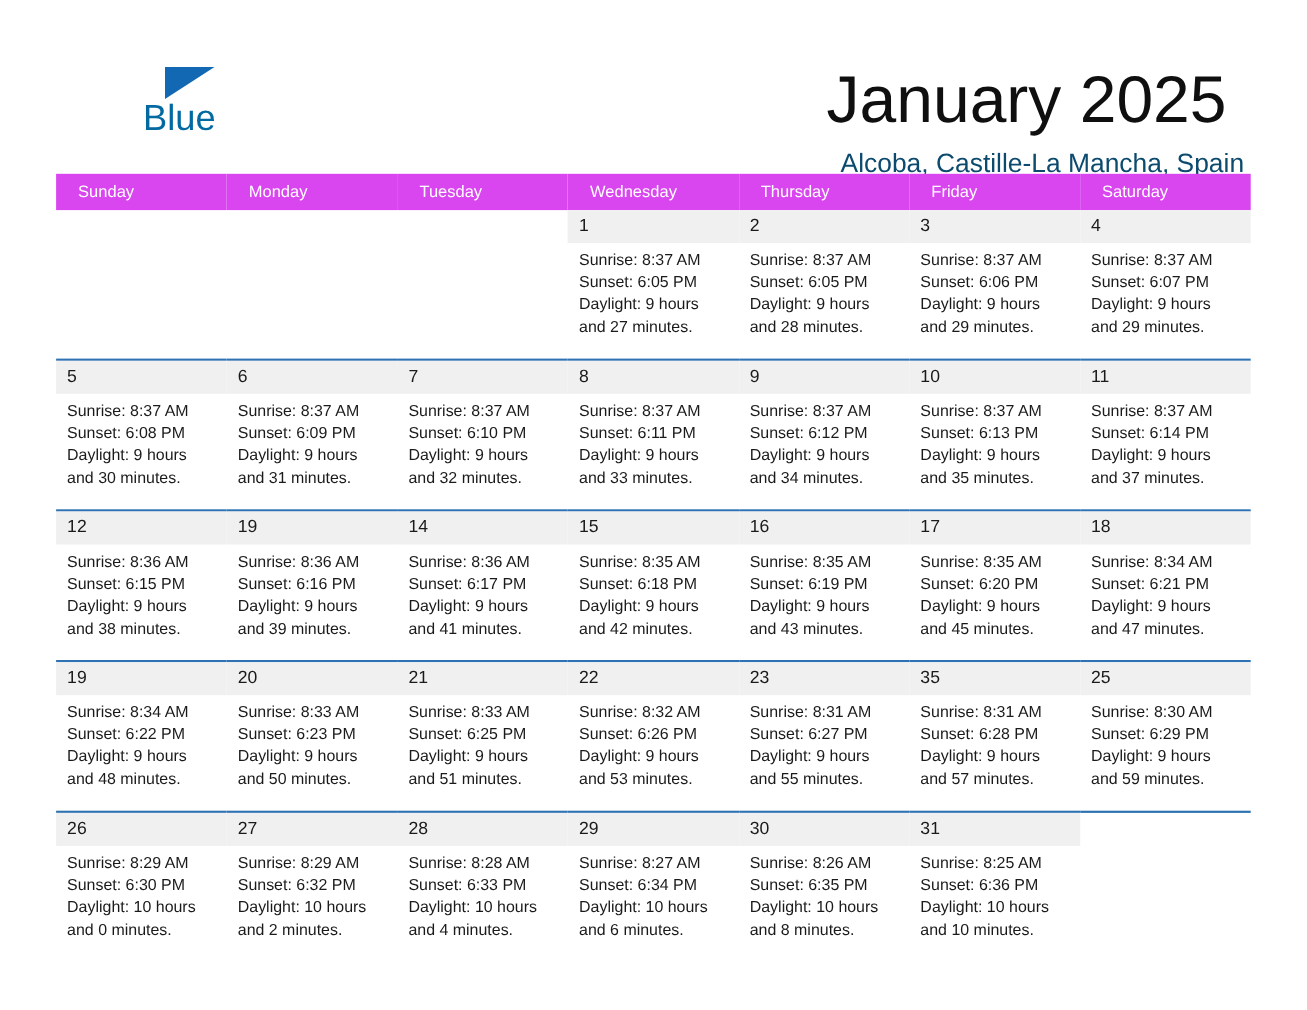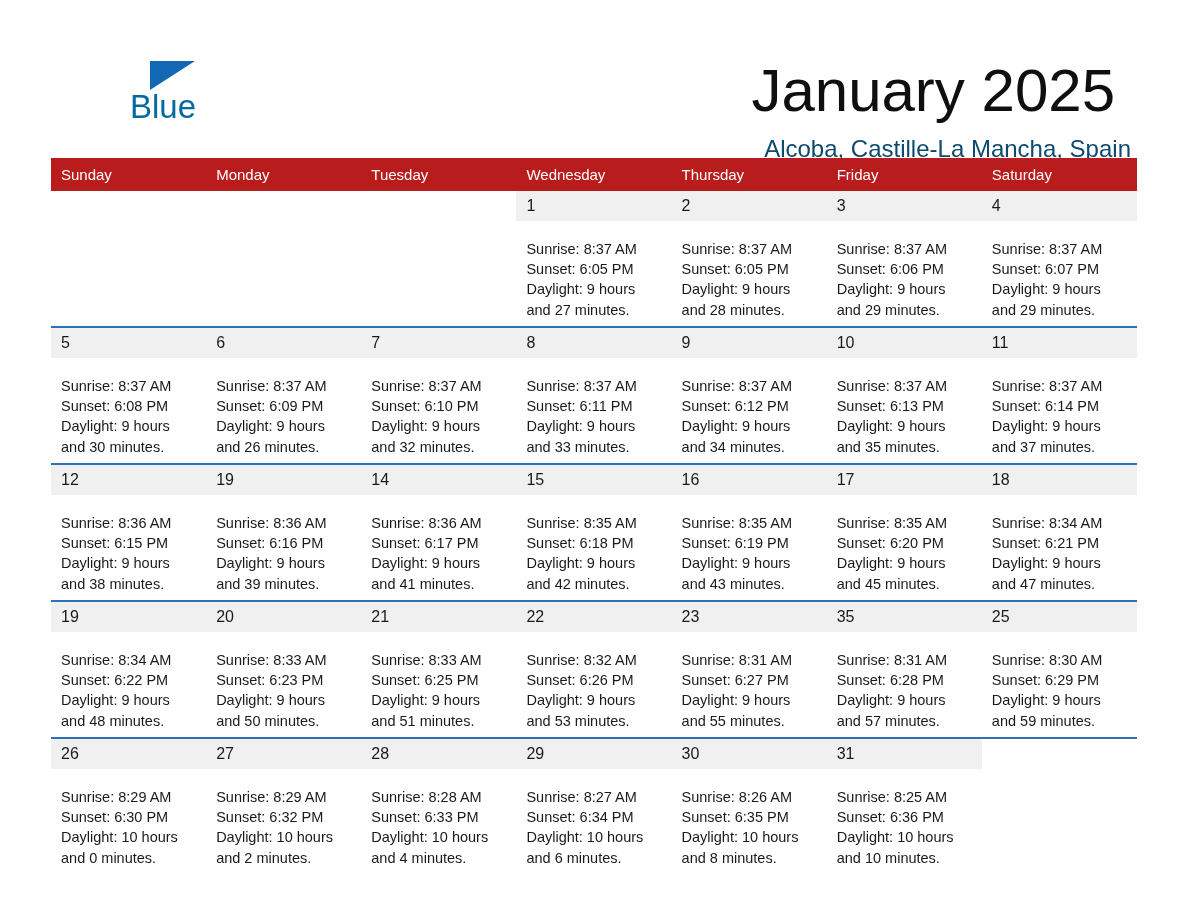--- a/index.html
+++ b/index.html
@@ -97,26 +97,26 @@
   .calendar {
     position: absolute;
     left: 51px;
     top: 158px;
     width: 1086px;
     border-collapse: collapse;
     table-layout: fixed;
   }
 
   .calendar th {
-    background: #b91c1c;
+    background: #d946ef;
     color: #ffffff;
     font-size: 15px;
     font-weight: 400;
     text-align: left;
-    padding: 7px 0 8px 10px;
+    padding: 7px 0 8px 20px;
     height: 18px;
     border: none;
   }
 
   .calendar td {
     vertical-align: top;
     padding: 0;
     border: none;
     width: 155.14px;
     height: 135px;
@@ -139,21 +139,21 @@
     background: #f0f0f0;
     font-size: 16px;
     line-height: 20px;
     color: #1a1a1a;
     padding: 5px 0 5px 10px;
     height: 20px;
     box-sizing: content-box;
   }
 
   .details {
-    padding: 18px 8px 0 10px;
+    padding: 6px 8px 0 10px;
     font-size: 14.5px;
     line-height: 20.2px;
     color: #1a1a1a;
   }
   .details div {
     white-space: nowrap;
   }
 
   .cell-blank .cell-inner {
     background: transparent;
@@ -260,21 +260,21 @@
             </div>
           </div>
         </td>
         <td>
           <div class="cell-inner">
             <span class="daynum">6</span>
             <div class="details">
               <div>Sunrise: 8:37 AM</div>
               <div>Sunset: 6:09 PM</div>
               <div>Daylight: 9 hours</div>
-              <div>and 26 minutes.</div>
+              <div>and 31 minutes.</div>
             </div>
           </div>
         </td>
         <td>
           <div class="cell-inner">
             <span class="daynum">7</span>
             <div class="details">
               <div>Sunrise: 8:37 AM</div>
               <div>Sunset: 6:10 PM</div>
               <div>Daylight: 9 hours</div>

